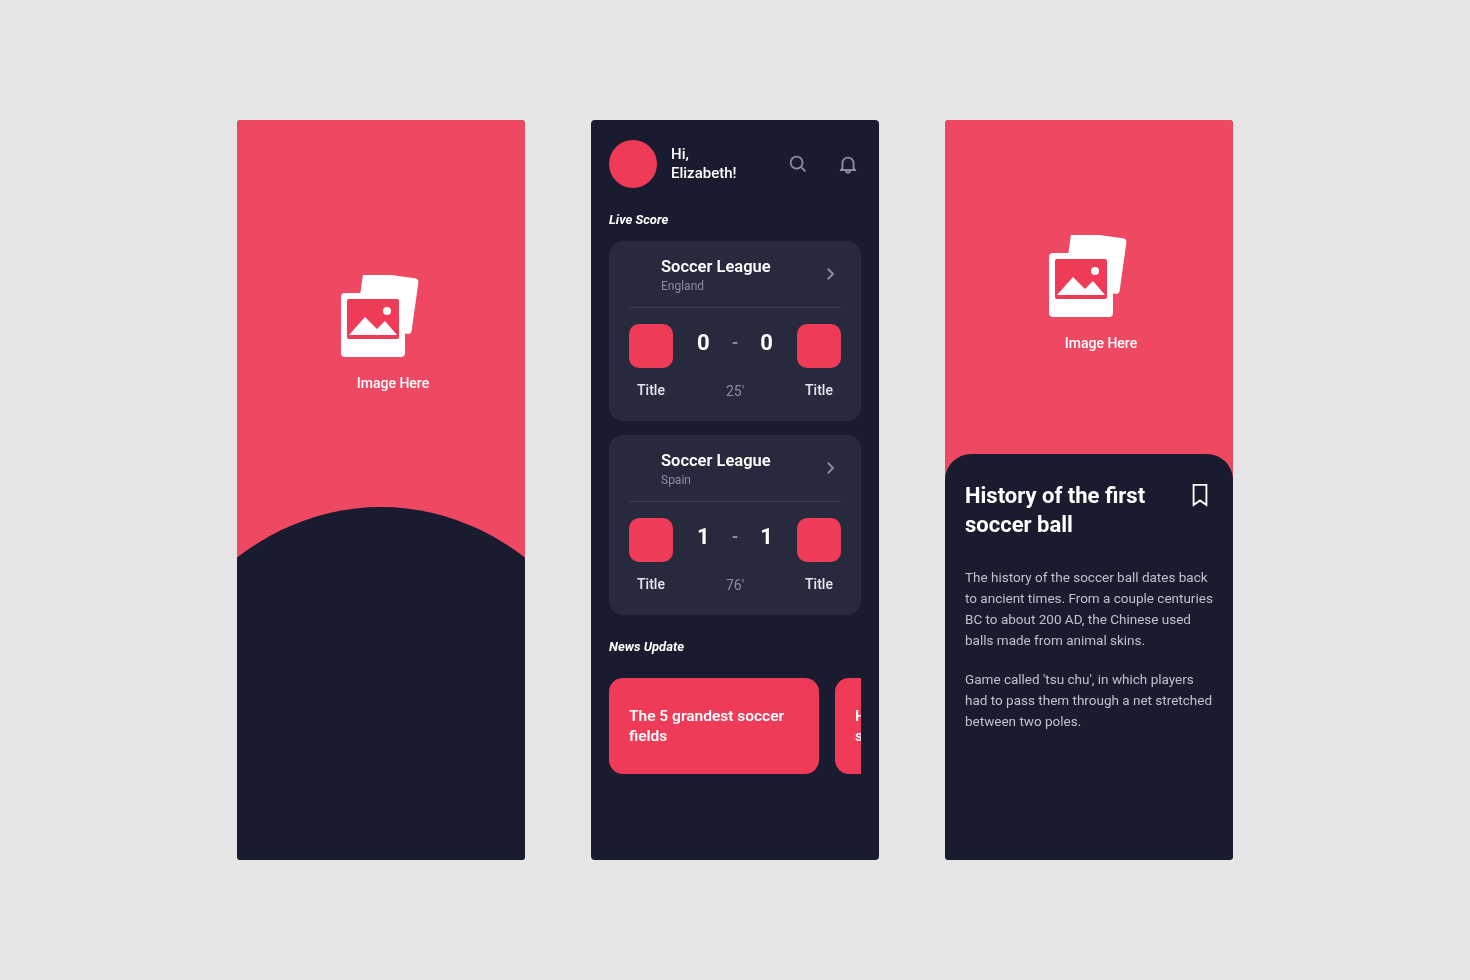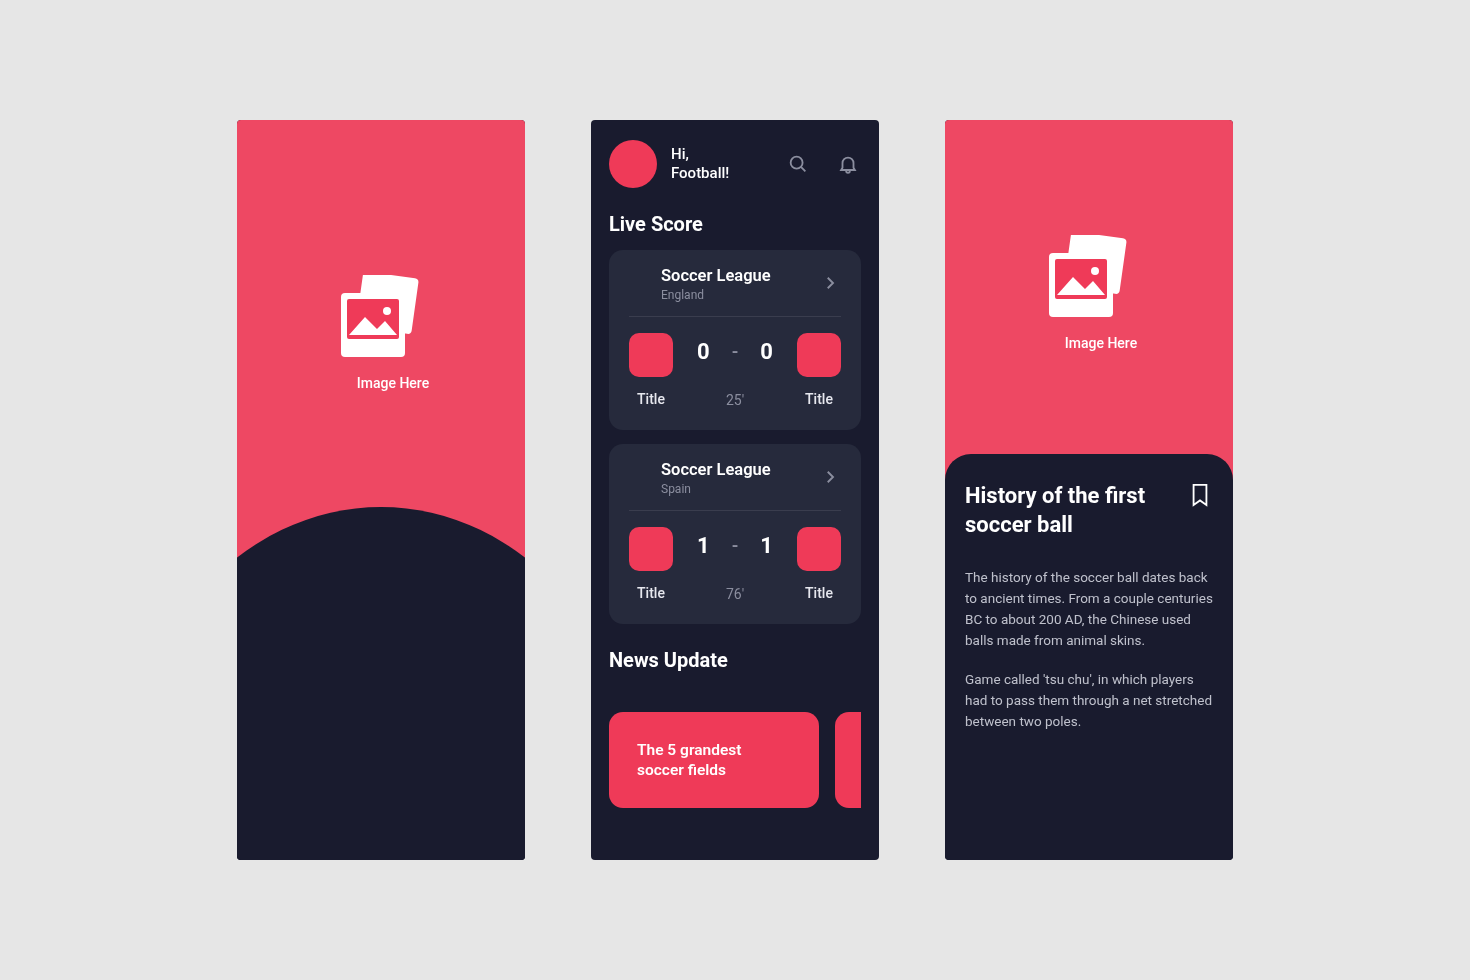--- a/index.html
+++ b/index.html
@@ -68,21 +68,21 @@
 
   
   .s2{padding:20px 18px 0 18px;}
   .s2-header{display:flex;align-items:center;gap:14px;}
   .avatar{width:48px;height:48px;border-radius:50%;background:var(--pink);}
   .greet{font-size:15px;line-height:1.28;color:#fff;font-weight:500;}
   .s2-header .spacer{flex:1;}
   .icon-btn{width:26px;height:26px;display:flex;align-items:center;justify-content:center;color:var(--muted);cursor:pointer;}
   .s2-header .icon-btn + .icon-btn{margin-left:10px;}
 
-  .section-title{font-size:20px;font-weight:700;margin:24px 0 14px 0;}
+  .section-title{font-size:13px;font-weight:700;margin:24px 0 14px 0;font-style:italic;}
 
   .match{
     background:var(--dark-card);
     border-radius:14px;
     padding:16px 20px 22px 20px;
   }
   .match + .match{margin-top:14px;}
   .match-head{display:flex;align-items:center;margin-left:32px;}
   .match-head .info{flex:1;}
   .league{font-weight:600;font-size:16.5px;}
@@ -96,25 +96,24 @@
   .center-score{display:flex;flex-direction:column;align-items:center;flex:1;margin-top:6px;}
   .score-row{font-size:22px;font-weight:700;display:flex;gap:22px;align-items:center;}
   .dash{color:var(--muted);font-weight:600;font-size:18px;}
   .minute{font-size:14px;color:var(--muted);font-weight:400;margin-top:28px;}
 
   .news-strip{display:flex;gap:16px;margin-top:10px;overflow:hidden;}
   .news-card{
     flex:0 0 210px;min-height:96px;
     background:var(--pink);
     border-radius:14px;
-    padding:18px 28px;
+    padding:18px 20px;
     color:#fff;font-weight:600;font-size:15.5px;line-height:1.3;
     display:flex;align-items:center;
     cursor:pointer;
-    margin-top:16px;
   }
 
   
   .s3-top{
     background:var(--pink-soft);
     height:360px;
     display:flex;justify-content:center;
   }
   .s3 .img-ph{margin-top:115px;}
   .s3-body{
@@ -158,21 +157,21 @@
       <div class="s1-title">Live Score and Football News Information</div>
       <button class="cta">Get Started</button>
     </div>
   </div>
 
   <div class="phone s2">
     <div class="s2-header">
       <div class="avatar"></div>
       <div class="greet">
         <span>Hi,</span><br>
-        <span>Football!</span>
+        <span>Elizabeth!</span>
       </div>
       <div class="spacer"></div>
       <div class="icon-btn">
         <svg width="22" height="22" viewBox="0 0 24 24" stroke="currentColor" stroke-width="2">
             <circle cx="10.5" cy="10.5" r="6.5"></circle>
             <line x1="20" y1="20" x2="15.5" y2="15.5"></line>
           </svg>
       </div>
       <div class="icon-btn">
         <svg width="22" height="22" viewBox="0 0 24 24" stroke="currentColor" stroke-width="2">

